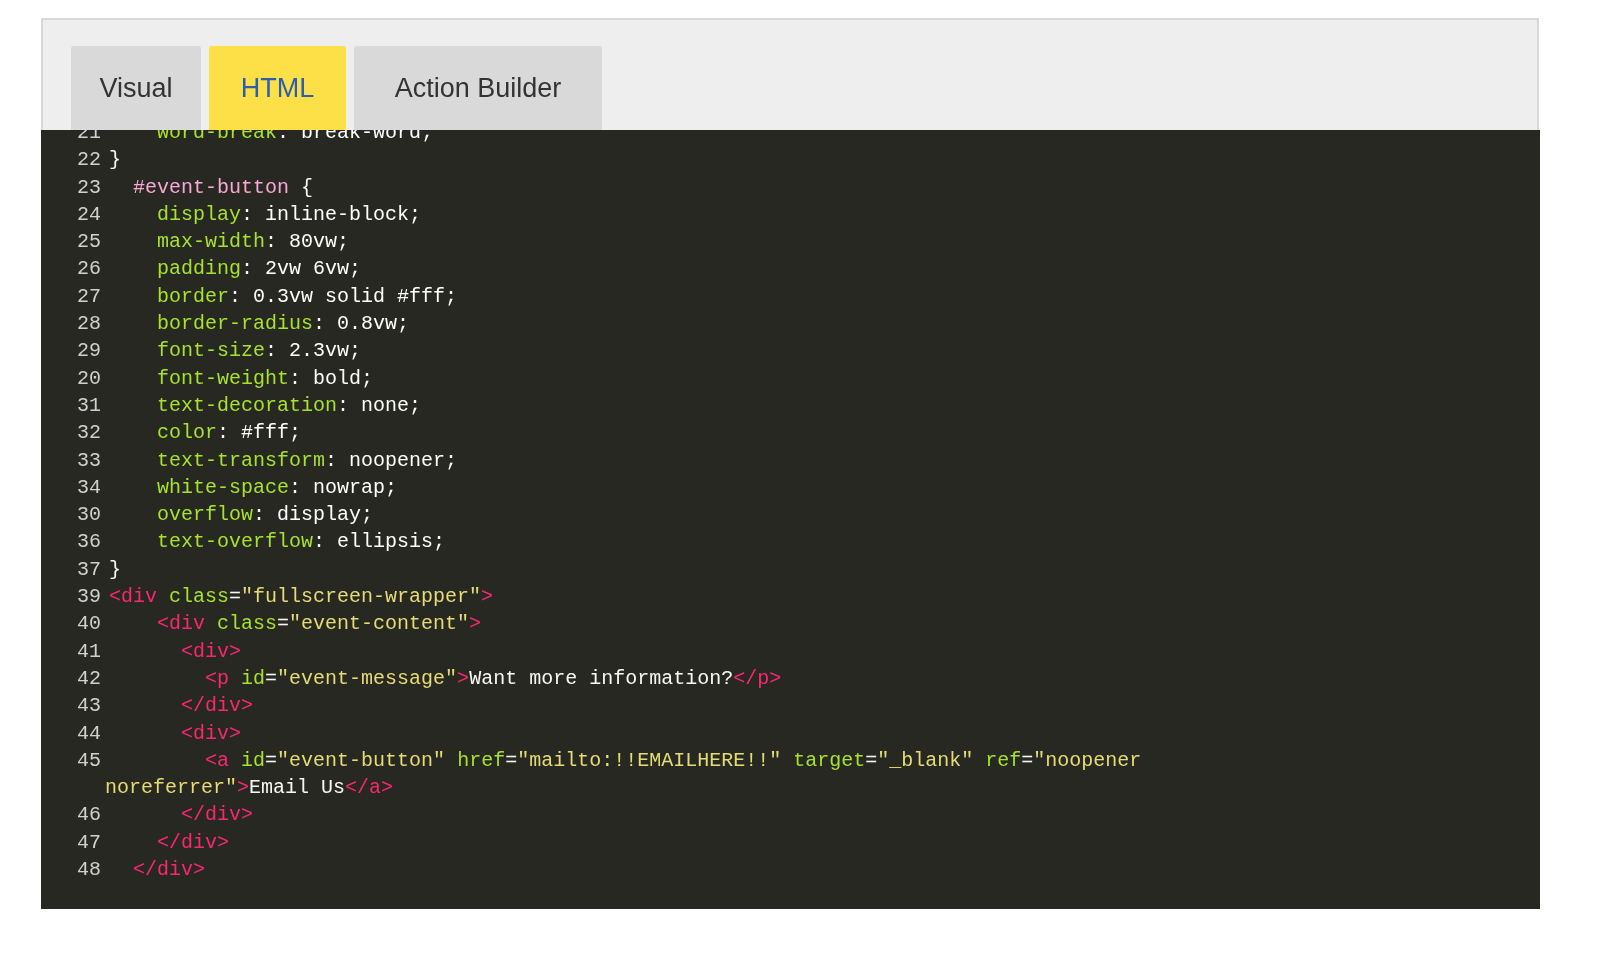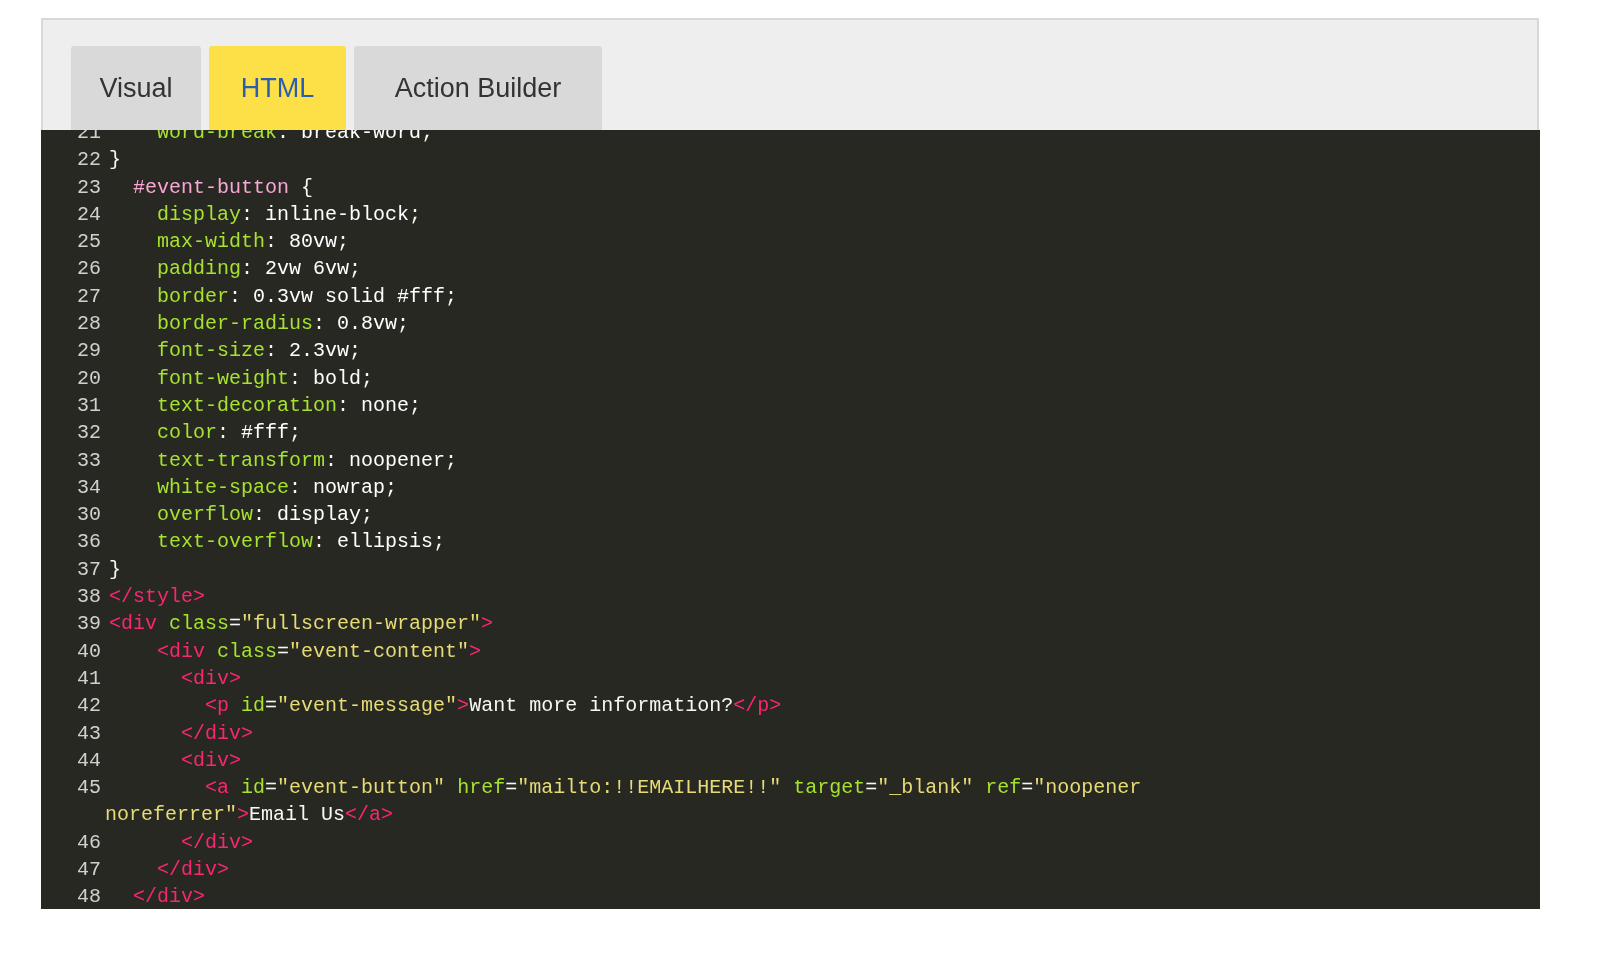--- a/index.html
+++ b/index.html
@@ -63,21 +63,20 @@
       <div class="line"><span class="ln">28</span><span class="src" style="padding-left: 4px;"><span class="pun">    </span><span class="prop">border-radius</span><span class="pun">: </span><span class="val">0.8vw</span><span class="pun">;</span></span></div>
       <div class="line"><span class="ln">29</span><span class="src" style="padding-left: 4px;"><span class="pun">    </span><span class="prop">font-size</span><span class="pun">: </span><span class="val">2.3vw</span><span class="pun">;</span></span></div>
       <div class="line"><span class="ln">20</span><span class="src" style="padding-left: 4px;"><span class="pun">    </span><span class="prop">font-weight</span><span class="pun">: </span><span class="val">bold</span><span class="pun">;</span></span></div>
       <div class="line"><span class="ln">31</span><span class="src" style="padding-left: 4px;"><span class="pun">    </span><span class="prop">text-decoration</span><span class="pun">: </span><span class="val">none</span><span class="pun">;</span></span></div>
       <div class="line"><span class="ln">32</span><span class="src" style="padding-left: 4px;"><span class="pun">    </span><span class="prop">color</span><span class="pun">: </span><span class="val">#fff</span><span class="pun">;</span></span></div>
       <div class="line"><span class="ln">33</span><span class="src" style="padding-left: 4px;"><span class="pun">    </span><span class="prop">text-transform</span><span class="pun">: </span><span class="val">noopener</span><span class="pun">;</span></span></div>
       <div class="line"><span class="ln">34</span><span class="src" style="padding-left: 4px;"><span class="pun">    </span><span class="prop">white-space</span><span class="pun">: </span><span class="val">nowrap</span><span class="pun">;</span></span></div>
       <div class="line"><span class="ln">30</span><span class="src" style="padding-left: 4px;"><span class="pun">    </span><span class="prop">overflow</span><span class="pun">: </span><span class="val">display</span><span class="pun">;</span></span></div>
       <div class="line"><span class="ln">36</span><span class="src" style="padding-left: 4px;"><span class="pun">    </span><span class="prop">text-overflow</span><span class="pun">: </span><span class="val">ellipsis</span><span class="pun">;</span></span></div>
       <div class="line"><span class="ln">37</span><span class="src" style="padding-left: 4px;"><span class="pun">}</span></span></div>
-      <div class="line"><span class="ln">38</span><span class="src" style="padding-left: 4px;"><span class="tag">&lt;/style&gt;</span></span></div>
       <div class="line"><span class="ln">39</span><span class="src" style="padding-left: 4px;"><span class="tag">&lt;div</span><span class="pun"> </span><span class="attr">class</span><span class="pun">=</span><span class="str">"fullscreen-wrapper"</span><span class="tag">&gt;</span></span></div>
       <div class="line"><span class="ln">40</span><span class="src" style="padding-left: 4px;"><span class="pun">    </span><span class="tag">&lt;div</span><span class="pun"> </span><span class="attr">class</span><span class="pun">=</span><span class="str">"event-content"</span><span class="tag">&gt;</span></span></div>
       <div class="line"><span class="ln">41</span><span class="src" style="padding-left: 4px;"><span class="pun">      </span><span class="tag">&lt;div&gt;</span></span></div>
       <div class="line"><span class="ln">42</span><span class="src" style="padding-left: 4px;"><span class="pun">        </span><span class="tag">&lt;p</span><span class="pun"> </span><span class="attr">id</span><span class="pun">=</span><span class="str">"event-message"</span><span class="tag">&gt;</span><span class="txt">Want more information?</span><span class="tag">&lt;/p&gt;</span></span></div>
       <div class="line"><span class="ln">43</span><span class="src" style="padding-left: 4px;"><span class="pun">      </span><span class="tag">&lt;/div&gt;</span></span></div>
       <div class="line"><span class="ln">44</span><span class="src" style="padding-left: 4px;"><span class="pun">      </span><span class="tag">&lt;div&gt;</span></span></div>
       <div class="line"><span class="ln">45</span><span class="src" style="padding-left: 4px;"><span class="pun">        </span><span class="tag">&lt;a</span><span class="pun"> </span><span class="attr">id</span><span class="pun">=</span><span class="str">"event-button"</span><span class="pun"> </span><span class="attr">href</span><span class="pun">=</span><span class="str">"mailto:!!EMAILHERE!!"</span><span class="pun"> </span><span class="attr">target</span><span class="pun">=</span><span class="str">"_blank"</span><span class="pun"> </span><span class="attr">ref</span><span class="pun">=</span><span class="str">"noopener</span></span></div>
       <div class="line"><span class="src" style="padding-left: 64px;"><span class="str">noreferrer"</span><span class="tag">&gt;</span><span class="txt">Email Us</span><span class="tag">&lt;/a&gt;</span></span></div>
       <div class="line"><span class="ln">46</span><span class="src" style="padding-left: 4px;"><span class="pun">      </span><span class="tag">&lt;/div&gt;</span></span></div>
       <div class="line"><span class="ln">47</span><span class="src" style="padding-left: 4px;"><span class="pun">    </span><span class="tag">&lt;/div&gt;</span></span></div>

